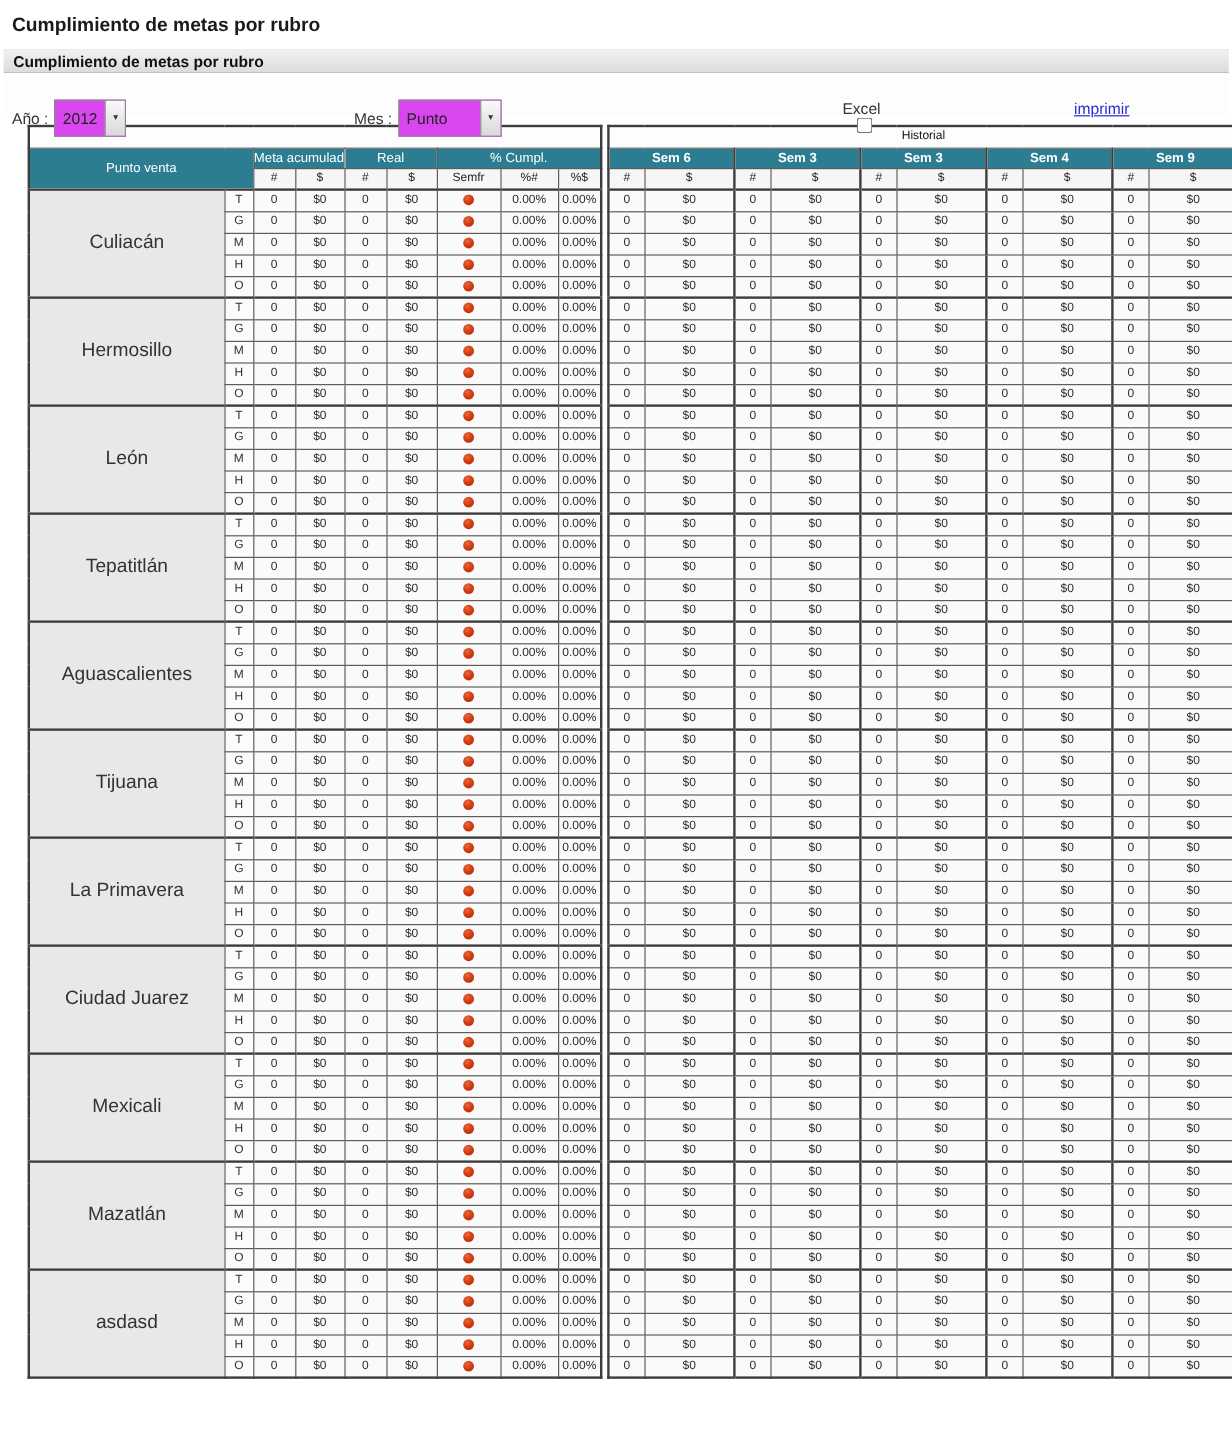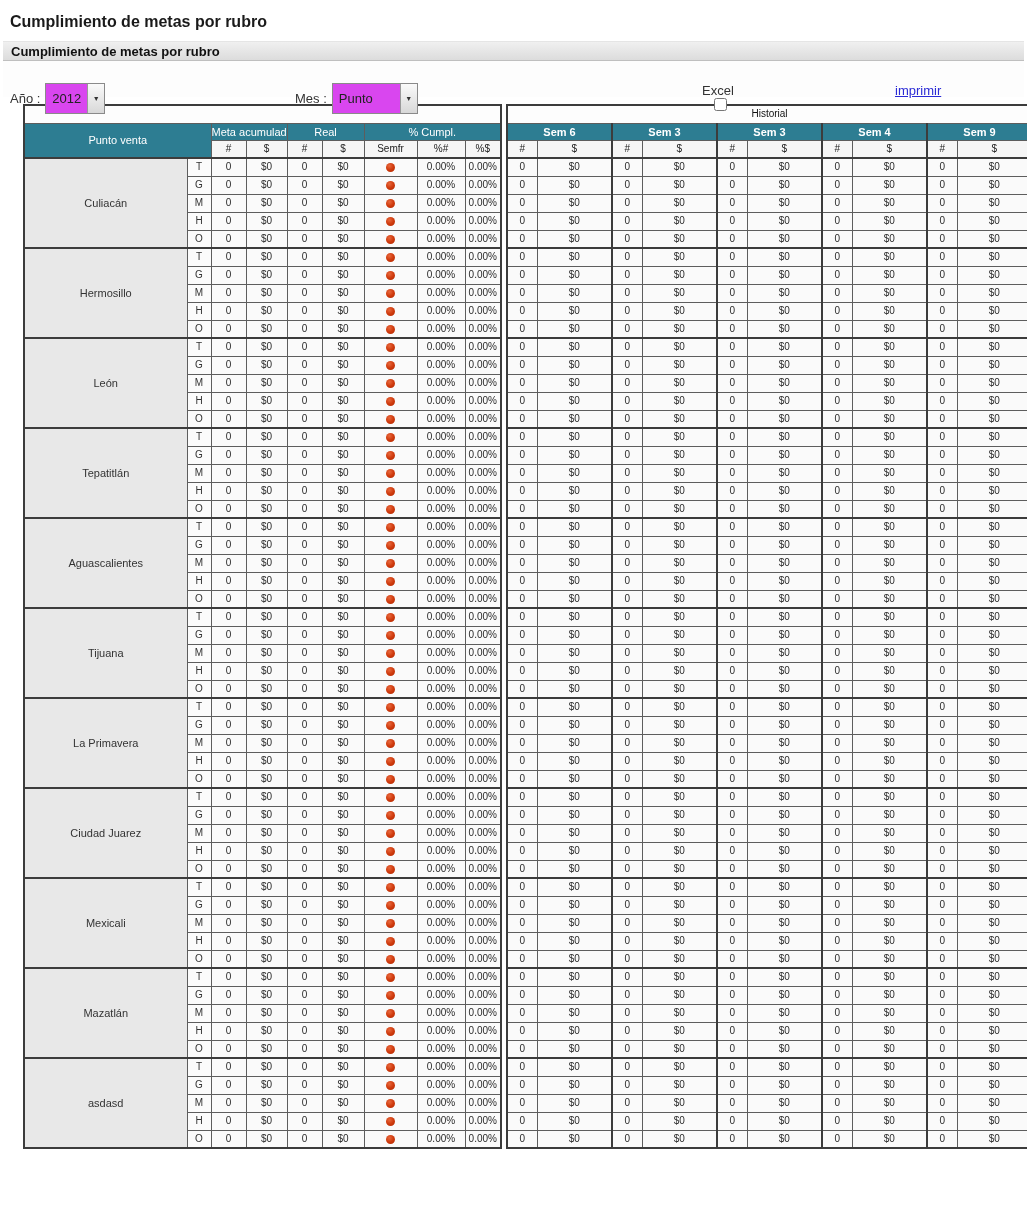--- a/index.html
+++ b/index.html
@@ -106,21 +106,21 @@
     font-size: 11px;
     height: 17px;
   }
   th.teal.sem { font-weight: bold; }
   th.teal.pv  { font-size: 11px; }
   th.sub { background: #f6f6f6; color: #222; font-weight: normal; font-size: 10px; }
   td.data { background: #fafafa; color: #2a2a2a; }
   td.city {
     background: #e8e8e8;
     color: #333;
-    font-size: 11px;
+    font-size: 16px;
   }
   td.rowtype { background: #fbfbfb; color: #333; }
   tr.group-start td { border-top: 2px solid #3c3c3c; }
   td.sep, th.sep { border-left: 2px solid #3c3c3c; }
   .dot {
     display: inline-block;
     width: 9px; height: 9px;
     border-radius: 50%;
     background: radial-gradient(circle at 38% 32%, #e8683c 0%, #cf3a0d 50%, #b02900 100%);
     vertical-align: middle;

